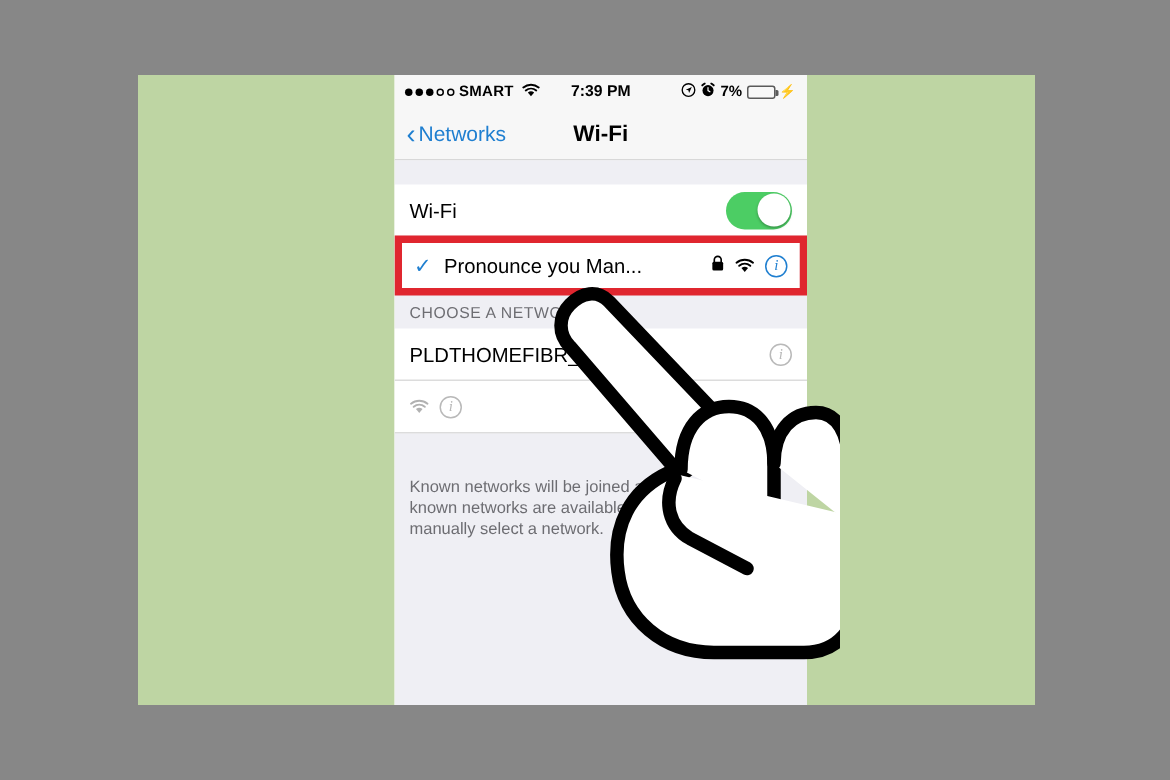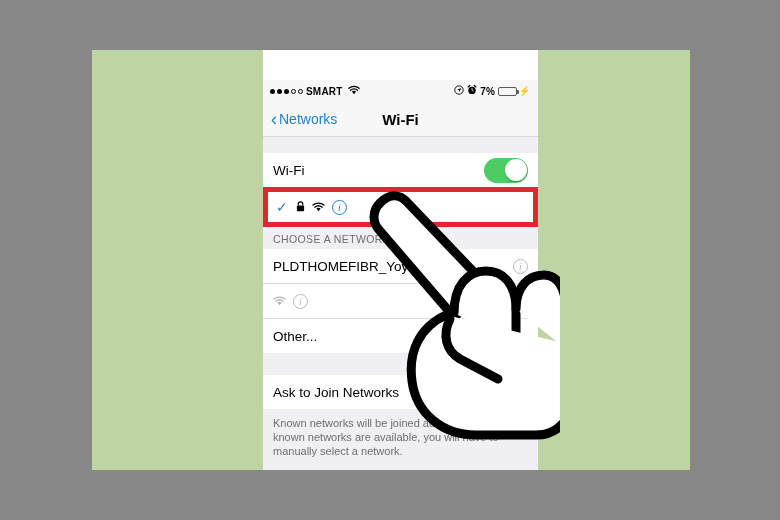--- a/index.html
+++ b/index.html
@@ -19,21 +19,20 @@
     background:#ffffff;
     overflow:hidden;
   }
 
   
   .statusbar{
     height:22px;background:#f7f7f7;
     display:flex;align-items:center;
     padding:0 7px;font-size:10.5px;color:#000;
     position:relative;
-    margin-top:30px;
   }
   .sb-left{display:flex;align-items:center;gap:3px;}
   .dots{display:flex;align-items:center;gap:2px;}
   .dot{width:5px;height:5px;border-radius:50%;background:#000;}
   .dot.empty{background:transparent;border:1px solid #000;width:3px;height:3px;}
   .carrier{font-size:10px;letter-spacing:.2px;font-weight:600;}
   .sb-wifi{margin-left:2px;}
   .sb-center{
     position:absolute;left:0;right:0;text-align:center;
     font-size:10.5px;font-weight:600;pointer-events:none;
@@ -155,20 +154,21 @@
       </span>
       <span class="carrier">SMART</span>
       <span class="sb-wifi">
         <svg width="12" height="10" viewBox="0 0 12 10">
           <path d="M6 9.2 L3.9 6.6 A3.4 3.4 0 0 1 8.1 6.6 Z" fill="#000"></path>
           <path d="M2.5 5.3 A5.6 5.6 0 0 1 9.5 5.3" stroke="#000" stroke-width="1.3" fill="none" stroke-linecap="round"></path>
           <path d="M0.9 3.3 A8 8 0 0 1 11.1 3.3" stroke="#000" stroke-width="1.3" fill="none" stroke-linecap="round"></path>
         </svg>
       </span>
     </div>
+    <div class="sb-center">7:39 PM</div>
     <div class="sb-right">
       <span>
         <svg width="10" height="10" viewBox="0 0 10 10">
           <circle cx="5" cy="5" r="4.2" fill="none" stroke="#000" stroke-width="0.9"></circle>
           <path d="M7.2 3 L3.2 4.8 L4.9 5.2 L5.4 7 Z" fill="#000"></path>
         </svg>
       </span>
       <span>
         <svg width="10" height="10" viewBox="0 0 10 10">
           <circle cx="5" cy="5.4" r="3.7" fill="#000"></circle>
@@ -199,20 +199,21 @@
     <div class="row noborder">
       <span class="row-label">Wi-Fi</span>
       <span class="toggle">
         <span class="knob"></span>
       </span>
     </div>
 
     <div class="redbox">
       <div class="conn-row">
         <span class="check">✓</span>
+        <span class="conn-name">Pronounce you Man...</span>
         <span class="row-icons">
           <span class="lock">
             <svg width="9" height="11" viewBox="0 0 9 11">
               <path d="M2.2 4.6 V3.2 A2.3 2.3 0 0 1 6.8 3.2 V4.6" stroke="#000" stroke-width="1.1" fill="none"></path>
               <rect x="0.9" y="4.5" width="7.2" height="5.8" rx="1" fill="#000"></rect>
             </svg>
           </span>
           <span>
             <svg width="13" height="10" viewBox="0 0 13 10">
               <path d="M6.5 9.3 L4.3 6.6 A3.6 3.6 0 0 1 8.7 6.6 Z" fill="#000"></path>
@@ -240,29 +241,23 @@
           <svg width="13" height="10" viewBox="0 0 13 10" opacity="0.3">
             <path d="M6.5 9.3 L4.3 6.6 A3.6 3.6 0 0 1 8.7 6.6 Z" fill="#000"></path>
             <path d="M2.8 5.2 A5.9 5.9 0 0 1 10.2 5.2" stroke="#000" stroke-width="1.3" fill="none" stroke-linecap="round"></path>
             <path d="M1.0 3.1 A8.6 8.6 0 0 1 12.0 3.1" stroke="#000" stroke-width="1.3" fill="none" stroke-linecap="round"></path>
           </svg>
         </span>
         <span class="info-circle faded">i</span>
       </span>
     </div>
 
-    <div class="row noborder">
-      <span class="net-name">Other...</span>
-    </div>
 
     <div class="gap tall"></div>
 
-    <div class="row noborder">
-      <span class="row-label">Ask to Join Networks</span>
-    </div>
 
     <div class="footer-text">Known networks will be joined automatically. If no known networks are available, you will have to manually select a network.</div>
   </div>
 </div>
 
 <svg class="hand" viewBox="0 0 210 255">
   <g fill="#ffffff" stroke="#000000" stroke-width="9" stroke-linejoin="round" stroke-linecap="round">
 
     <path d="M30 18 C22 26 22 38 30 46 L104 132 L140 104 L56 16 C48 8 38 10 30 18 Z"></path>
 

